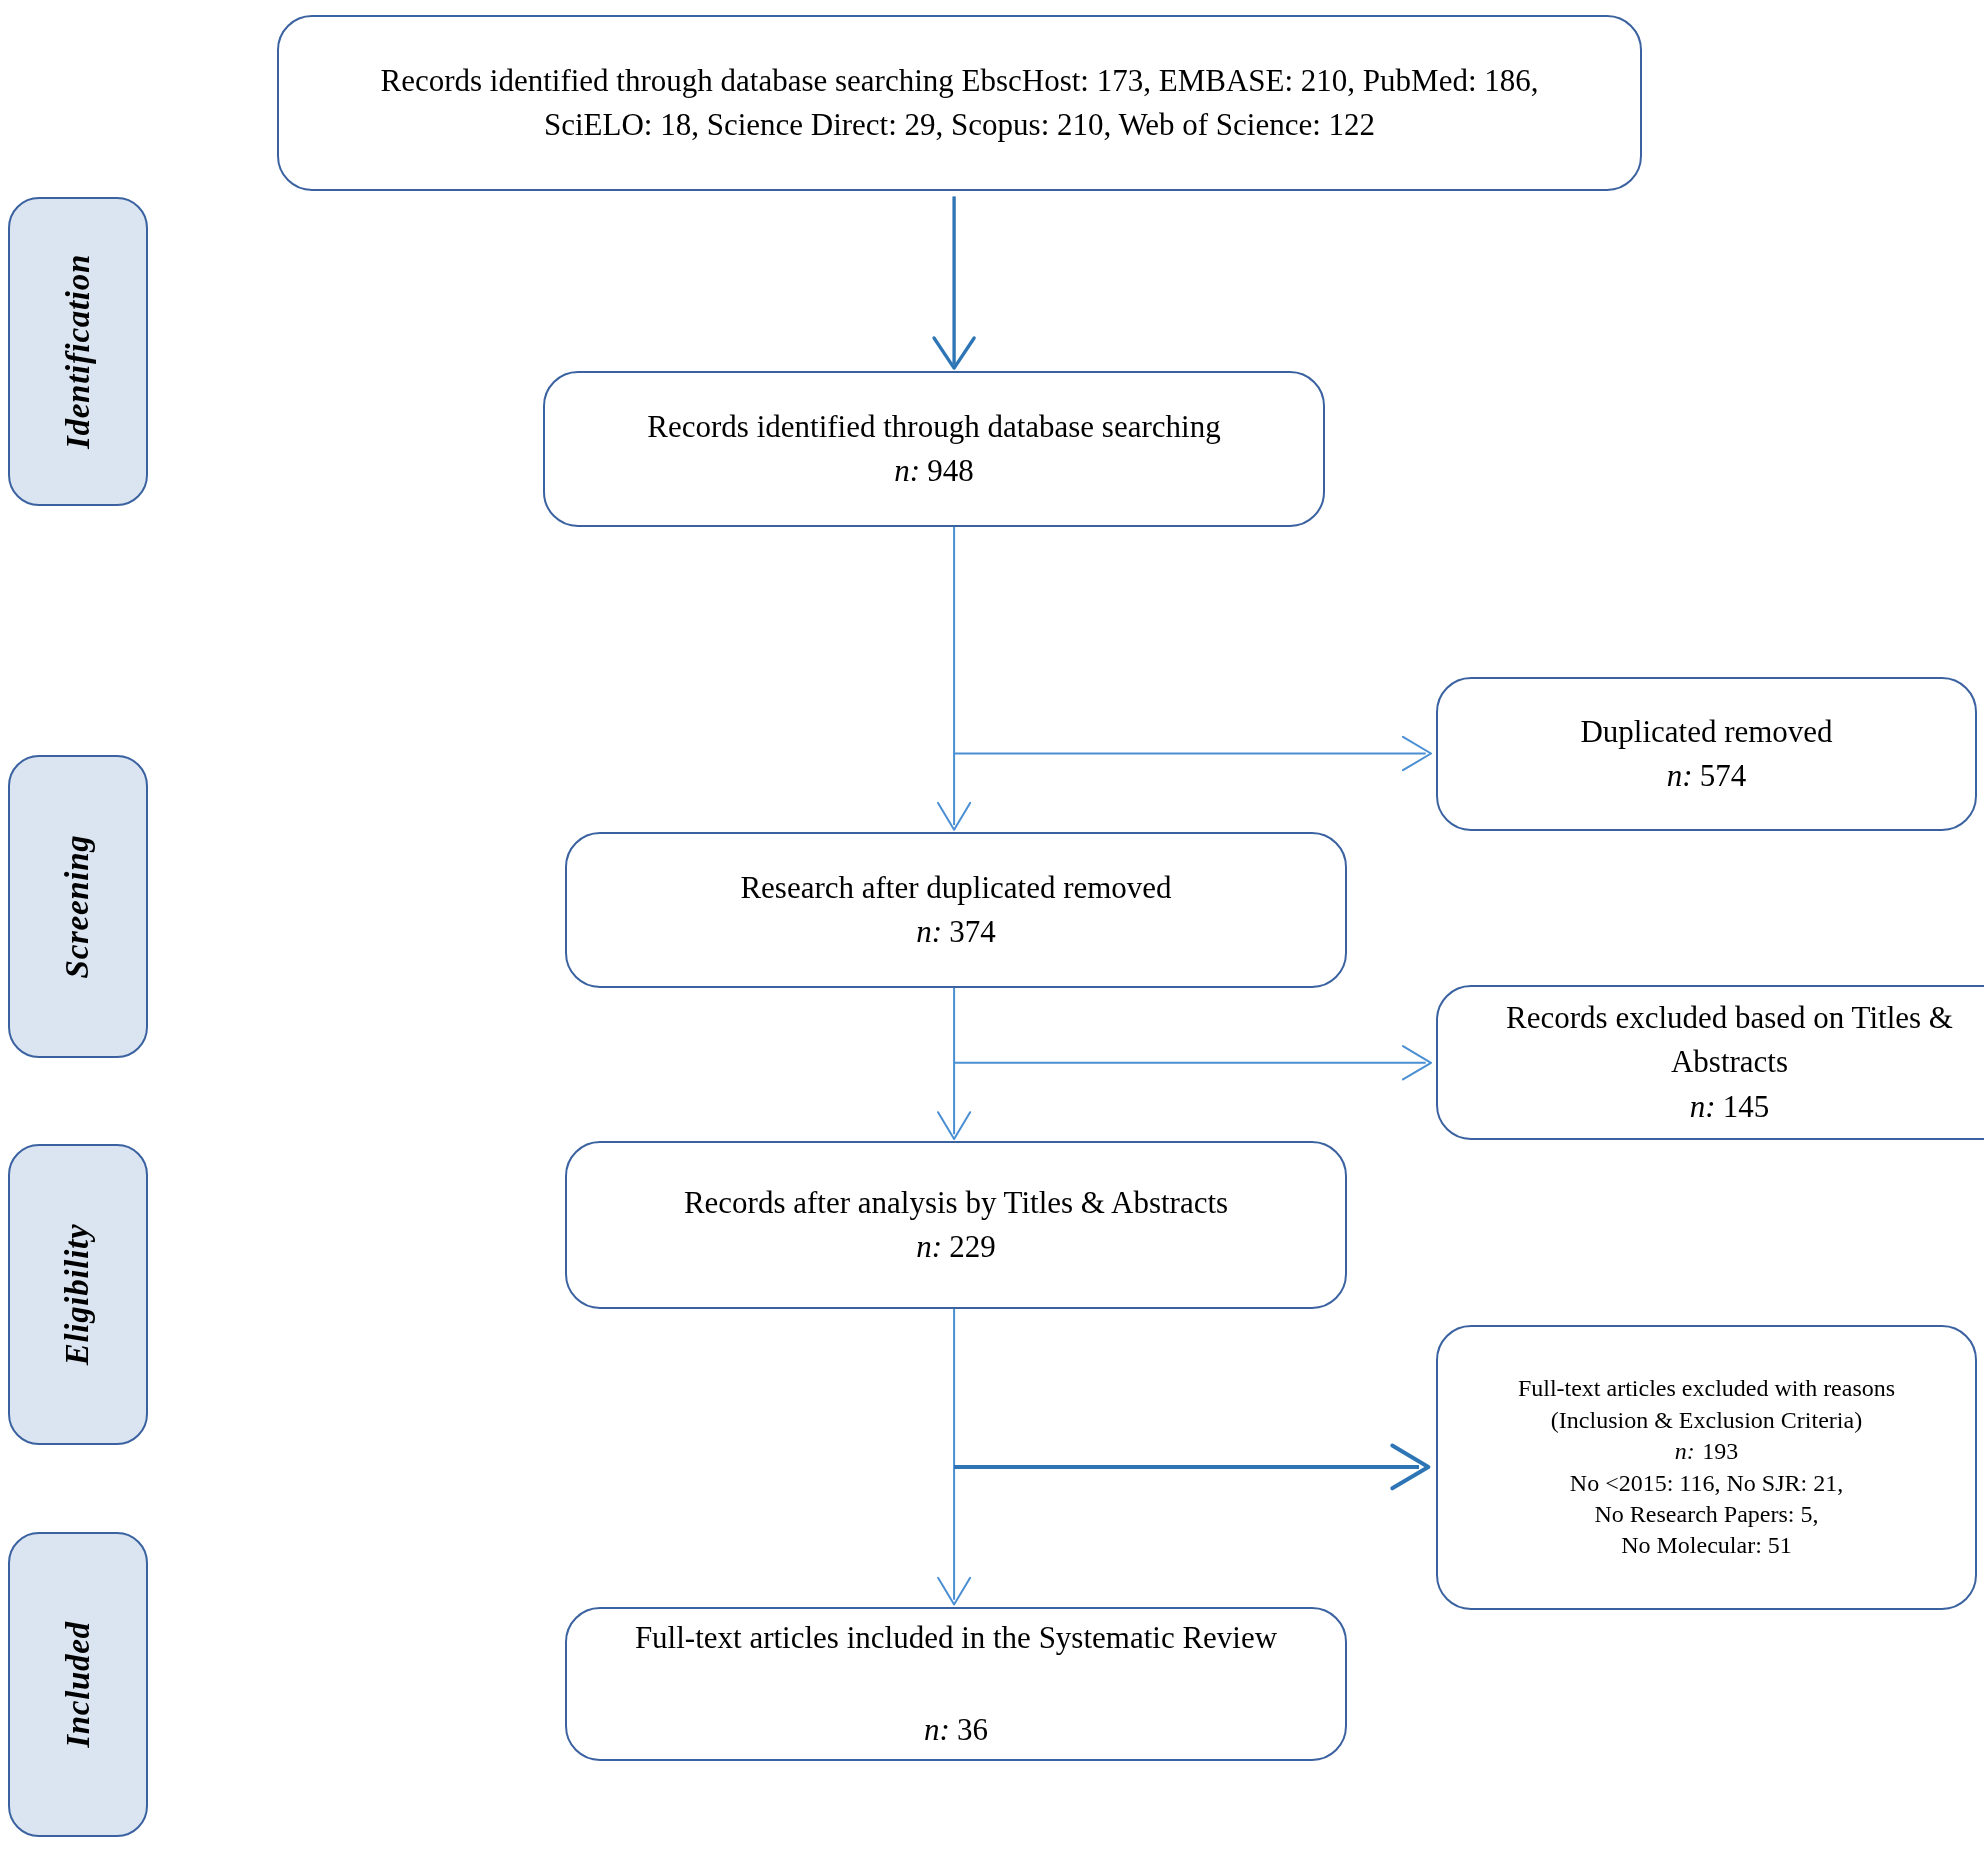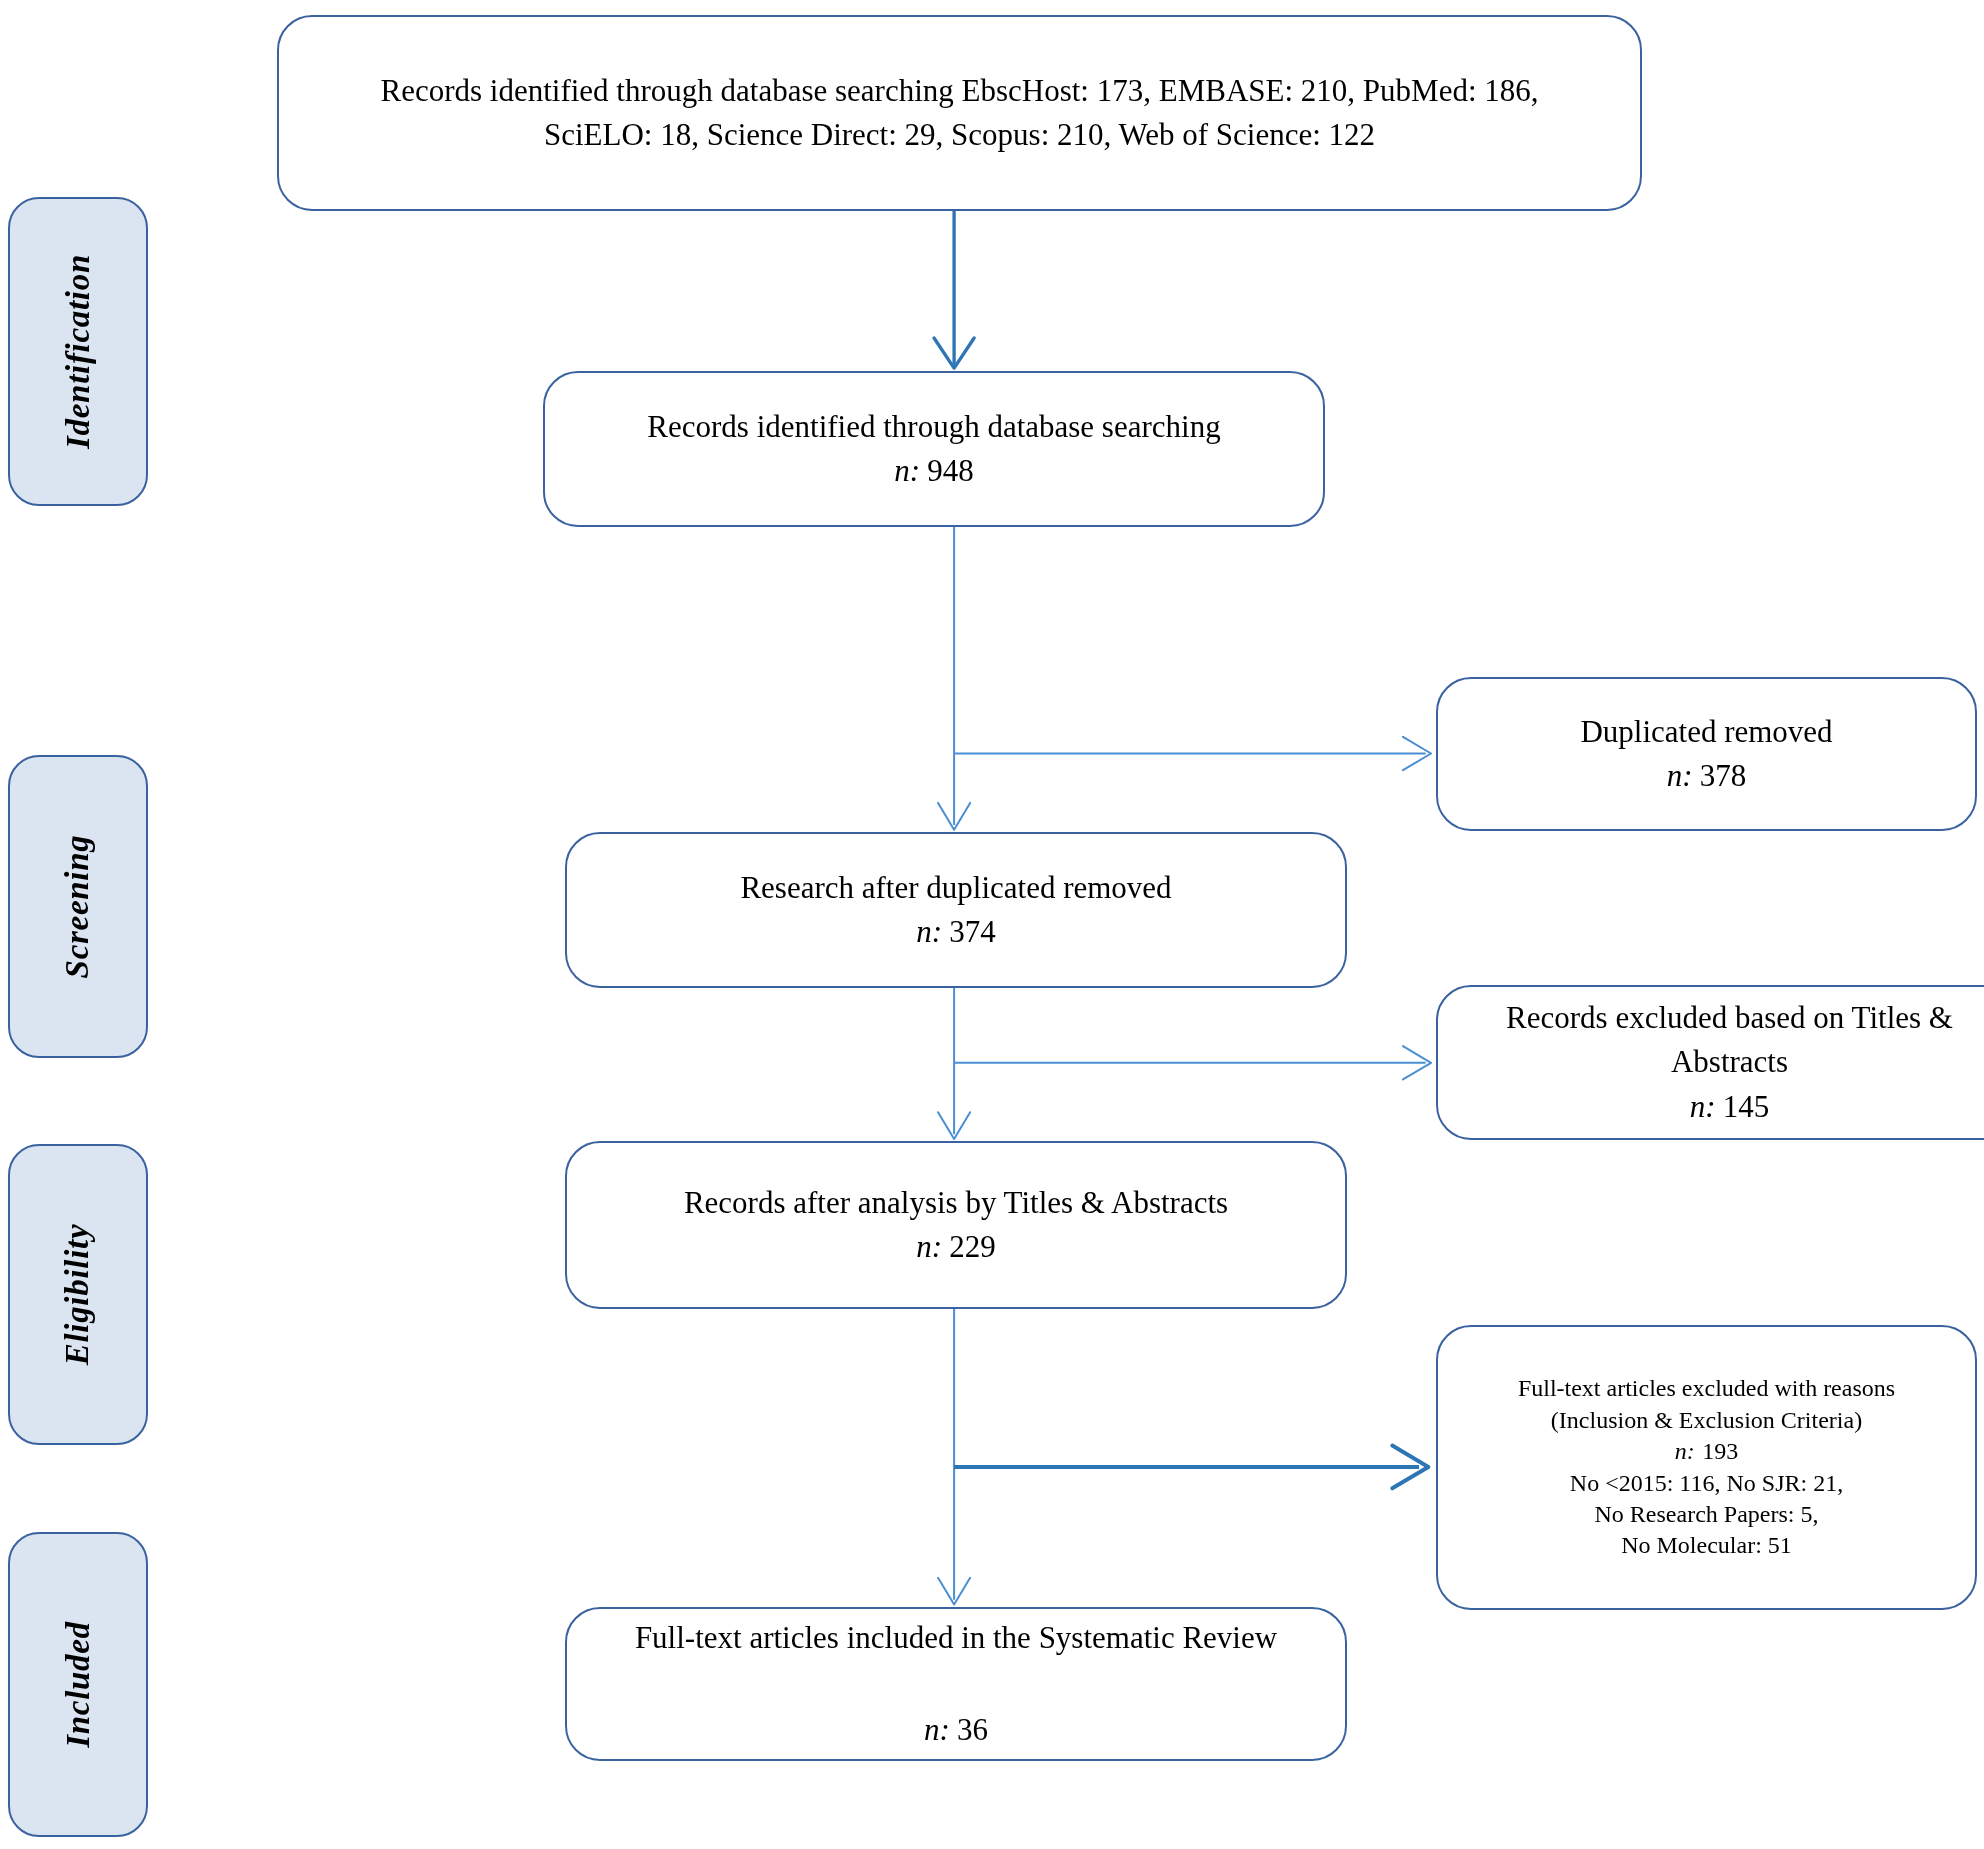--- a/index.html
+++ b/index.html
@@ -97,33 +97,33 @@
   <div class="stage" style="top:755px; height:303px;">
     <span class="stage-text">Screening</span>
   </div>
   <div class="stage" style="top:1144px; height:301px;">
     <span class="stage-text">Eligibility</span>
   </div>
   <div class="stage" style="top:1532px; height:305px;">
     <span class="stage-text">Included</span>
   </div>
 
-  <div class="box fs-main" style="left:277px; top:15.4px; width:1365px; height:196px;">
+  <div class="box fs-main" style="left:277px; top:15.4px; width:1365px; height:176px;">
     <div>Records identified through database searching EbscHost: 173, EMBASE: 210, PubMed: 186,</div>
     <div>SciELO: 18, Science Direct: 29, Scopus: 210, Web of Science: 122</div>
   </div>
 
   <div class="box fs-main" style="left:543px; top:371px; width:782px; height:156px;">
     <div>Records identified through database searching</div>
     <div><span class="nit">n:</span><span>948</span></div>
   </div>
 
   <div class="box fs-main" style="left:1436px; top:677px; width:541px; height:154px;">
     <div>Duplicated removed</div>
-    <div><span class="nit">n:</span><span>378</span></div>
+    <div><span class="nit">n:</span><span>574</span></div>
   </div>
 
   <div class="box fs-main" style="left:565px; top:832px; width:782px; height:156px;">
     <div>Research after duplicated removed</div>
     <div><span class="nit">n:</span><span>374</span></div>
   </div>
 
   <div class="box fs-main" style="left:1436px; top:985px; width:587px; height:155px; padding:6.7px 40px;">
     <div>Records excluded based on Titles &amp; Abstracts</div>
     <div><span class="nit">n:</span><span>145</span></div>

